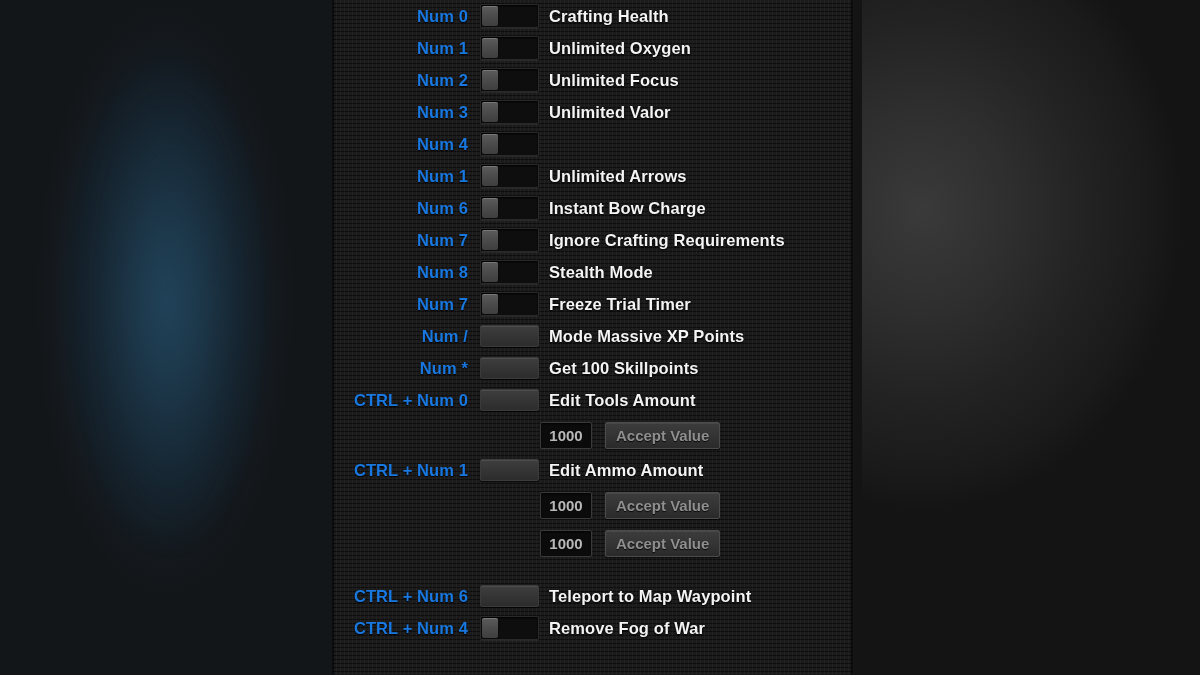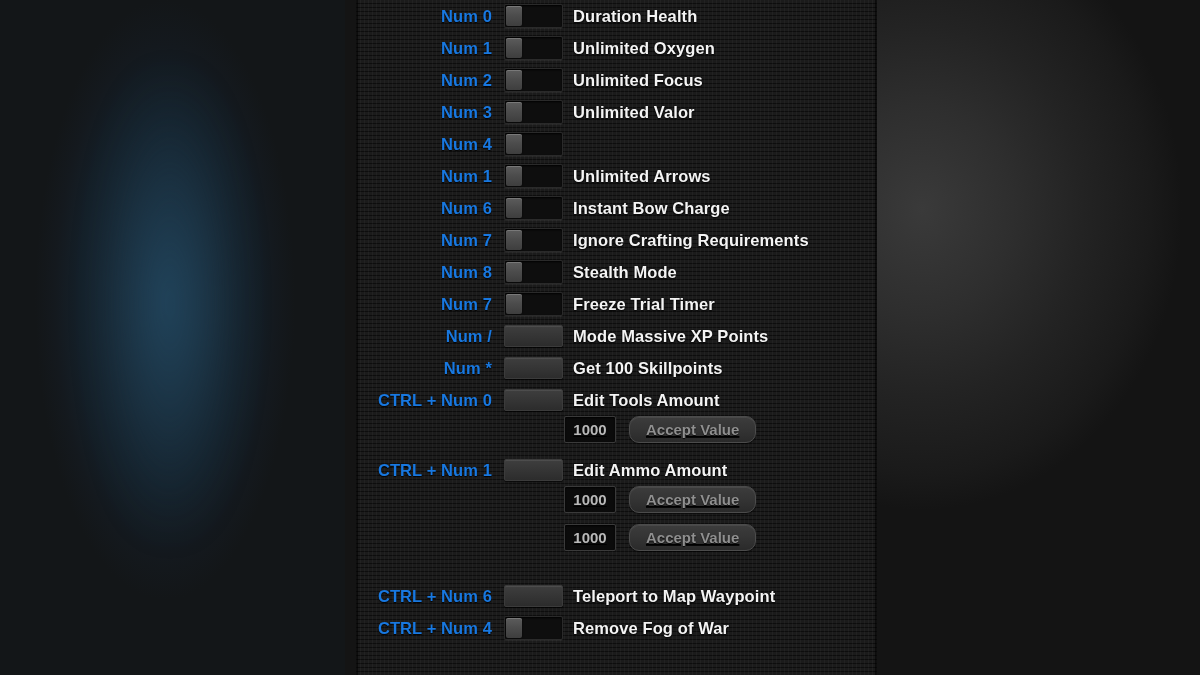--- a/index.html
+++ b/index.html
@@ -26,21 +26,21 @@
   }
   #bg-right {
     position:absolute; left:862px; top:0; width:338px; height:675px;
     background:
       radial-gradient(ellipse 260px 300px at 60px 210px, #3a3a3a 0%, #2e2e2e 35%, #232323 62%, #1a1a1a 88%, #141414 100%),
       linear-gradient(160deg,#343434 0%, #262626 45%, #1b1b1b 75%, #121212 100%);
   }
 
   
   #panel {
-    position:absolute; left:356px; top:0; width:521px; height:675px;
+    position:absolute; left:332px; top:0; width:521px; height:675px;
     background-color:#1b1b1b;
     background-image:
       linear-gradient(90deg, rgba(255,255,255,.030) 1px, transparent 1px),
       linear-gradient(0deg, rgba(0,0,0,.50) 1px, transparent 1px);
     background-size:4px 4px, 4px 4px;
     overflow:hidden;
   }
   #panel::before{
     content:""; position:absolute; inset:0;
     background-image:radial-gradient(rgba(255,255,255,.028) .6px, transparent .7px);
@@ -98,38 +98,38 @@
   .label {
     color:#f4f4f4;
     font-size:16.5px; font-weight:bold;
     letter-spacing:.1px;
     padding-left:9px;
     text-shadow:0 1px 2px rgba(0,0,0,.95), 0 0 1px rgba(0,0,0,.9);
     white-space:nowrap;
   }
 
   
-  .valrow { position:relative; height:38px; display:flex; align-items:flex-start;text-decoration:underline; }
+  .valrow { position:relative; height:38px; display:flex; align-items:center; }
   .valrow .spacer { width:208px; flex:0 0 208px; }
 
   .valinput {
     width:52px; height:27px;
     background:#0b0b0b;
     border:1px solid #3a3a3a;
     border-radius:2px;
     color:#b9b9b9;
     font-size:15px; font-weight:bold;
     display:flex; align-items:center; justify-content:center;
     box-shadow:inset 0 1px 2px rgba(0,0,0,.95);
   }
   .acceptbtn {
     margin-left:13px;
-    height:27px; padding:0 16px;
+    height:27px; padding:0 10px;
     border:1px solid #4b4b4b;
-    border-radius:10px;
+    border-radius:2px;
     background:linear-gradient(180deg,#3c3c3c 0%,#343434 50%,#2a2a2a 100%);
     color:#8f8f8f;
     font-size:15px; font-weight:bold;
     display:flex; align-items:center; justify-content:center;
     text-shadow:0 1px 1px rgba(0,0,0,.85);
     box-shadow:inset 0 1px 0 rgba(255,255,255,.07), 0 1px 1px rgba(0,0,0,.6);
   }
 
   .gap { height:18px; }
 </style>
@@ -149,21 +149,21 @@
   <div id="panel-edge-l"></div>
   <div id="panel-edge-r"></div>
   <div id="rows">
       <div class="row">
         <div class="hotkey">Num 0</div>
         <div class="ctrl-col">
           <div class="toggle">
             <div class="knob"></div>
           </div>
         </div>
-        <div class="label">Duration Health</div>
+        <div class="label">Crafting Health</div>
       </div>
       <div class="row">
         <div class="hotkey">Num 1</div>
         <div class="ctrl-col">
           <div class="toggle">
             <div class="knob"></div>
           </div>
         </div>
         <div class="label">Unlimited Oxygen</div>
       </div>

